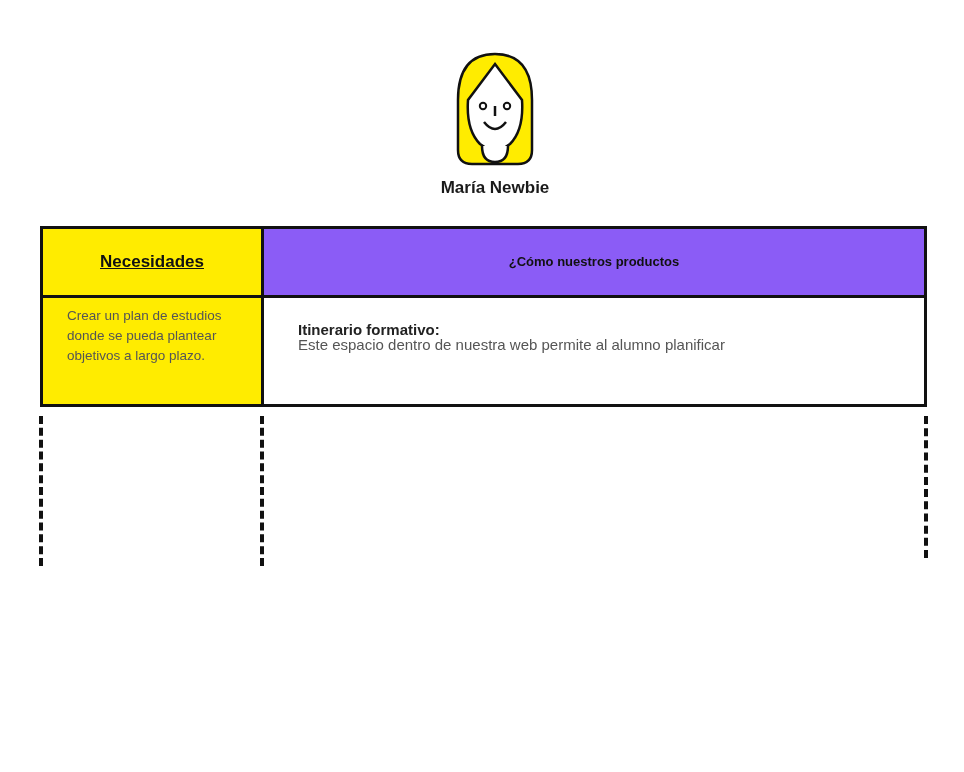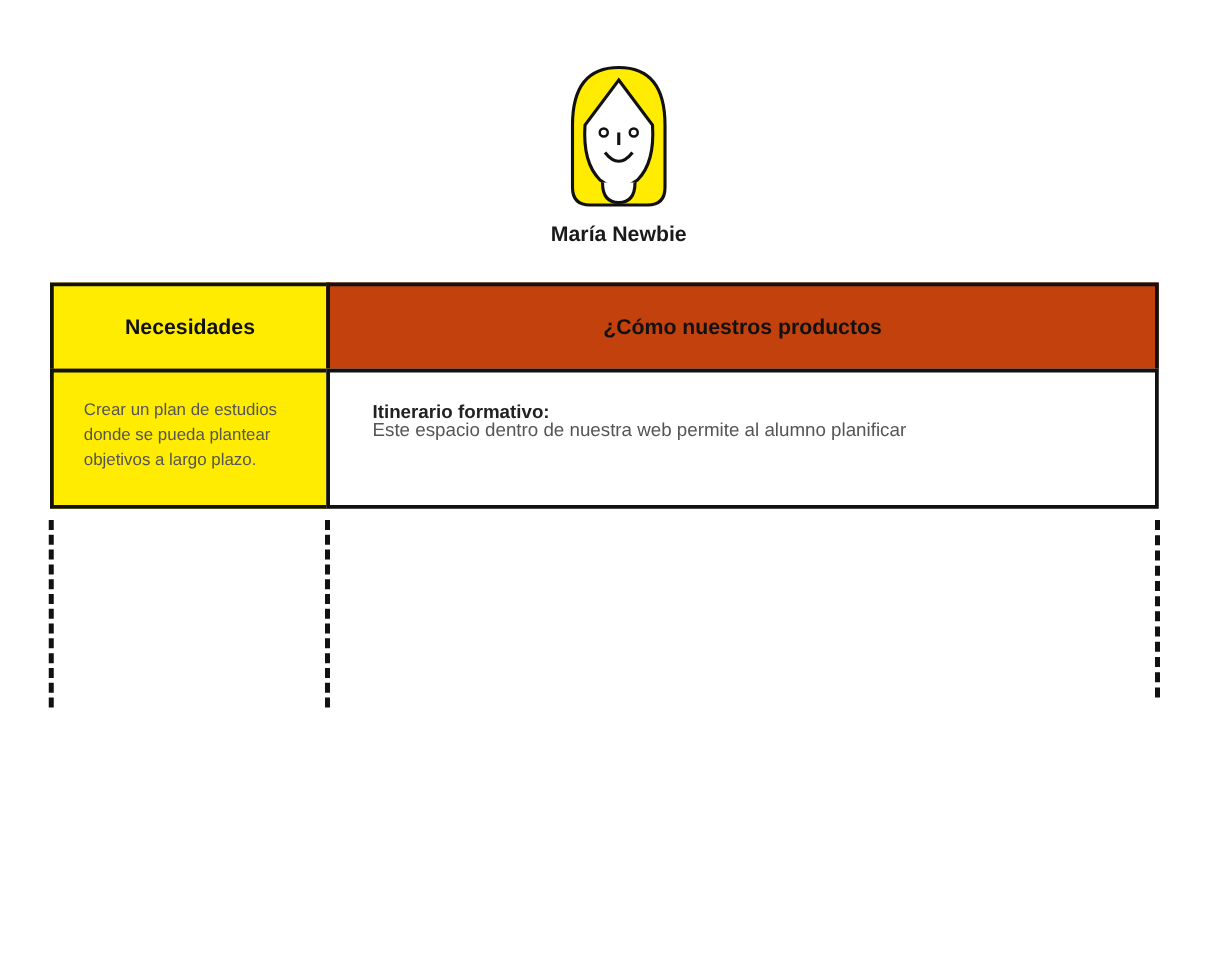--- a/index.html
+++ b/index.html
@@ -1,23 +1,23 @@
 <!DOCTYPE html>
 <html><head>
   <meta charset="utf-8">
   <style>
     html, body { margin:0; padding:0; background:#ffffff; }
     body { width:964px; height:772px; position:relative; overflow:hidden; font-family:"Liberation Sans", sans-serif; }
     .avatar { position:absolute; left:452px; top:50px; width:86px; height:118px; }
     .persona-name { position:absolute; left:0; width:990px; top:178px; text-align:center; font-weight:bold; font-size:17px; color:#1a1a1a; }
     .table { position:absolute; left:40px; top:226px; width:887px; height:181px; }
     .cell { position:absolute; box-sizing:border-box; }
-    .hdr-left { left:0; top:0; width:224px; height:72px; background:#ffec00; border:3px solid #111; display:flex; align-items:center; justify-content:center; font-weight:bold; font-size:17px; color:#111; }
-    .hdr-right { left:221px; top:0; width:666px; height:72px; background:#c2410c; border:3px solid #111; display:flex; align-items:center; justify-content:center; text-align:center; font-weight:bold; font-size:17px; line-height:22px; color:#111; }
-    .body-left { left:0; top:69px; width:224px; height:112px; background:#ffec00; border:3px solid #111; padding:20px 12px 0 24px; font-size:13.5px; line-height:20px; color:#555; }
+    .hdr-left { left:0; top:0; width:224px; height:72px; background:#ffec00; border:3px solid #111; display:flex; align-items:center; justify-content:center; font-weight:bold; font-size:17px; color:#111;text-decoration:underline; }
+    .hdr-right { left:221px; top:0; width:666px; height:72px; background:#8b5cf6; border:3px solid #111; display:flex; align-items:center; justify-content:center; text-align:center; font-weight:bold; font-size:13px; line-height:22px; color:#111; }
+    .body-left { left:0; top:69px; width:224px; height:112px; background:#ffec00; border:3px solid #111; padding:8px 12px 0 24px; font-size:13.5px; line-height:20px; color:#555; }
     .body-right { left:221px; top:69px; width:666px; height:112px; background:#fff; border:3px solid #111; padding:24px 0 0 34px; font-size:15px; line-height:15px; color:#555; }
     .body-right .title { font-weight:bold; color:#222; }
     .dash { position:absolute; width:0; border-left:4px dashed #111; }
   </style>
 </head>
 <body>
 
 <svg class="avatar" viewBox="0 0 86 118">
   <path d="M6 50 Q6 4 43 4 Q80 4 80 50 L80 100 Q80 114 66 114 L20 114 Q6 114 6 100 Z" fill="#ffec00" stroke="#111" stroke-width="2.5"></path>
   <path d="M43 14 L70 50 Q72 80 58 94 Q50 100 43 100 Q36 100 28 94 Q14 80 16 50 Z" fill="#fff" stroke="#111" stroke-width="2.5"></path>

